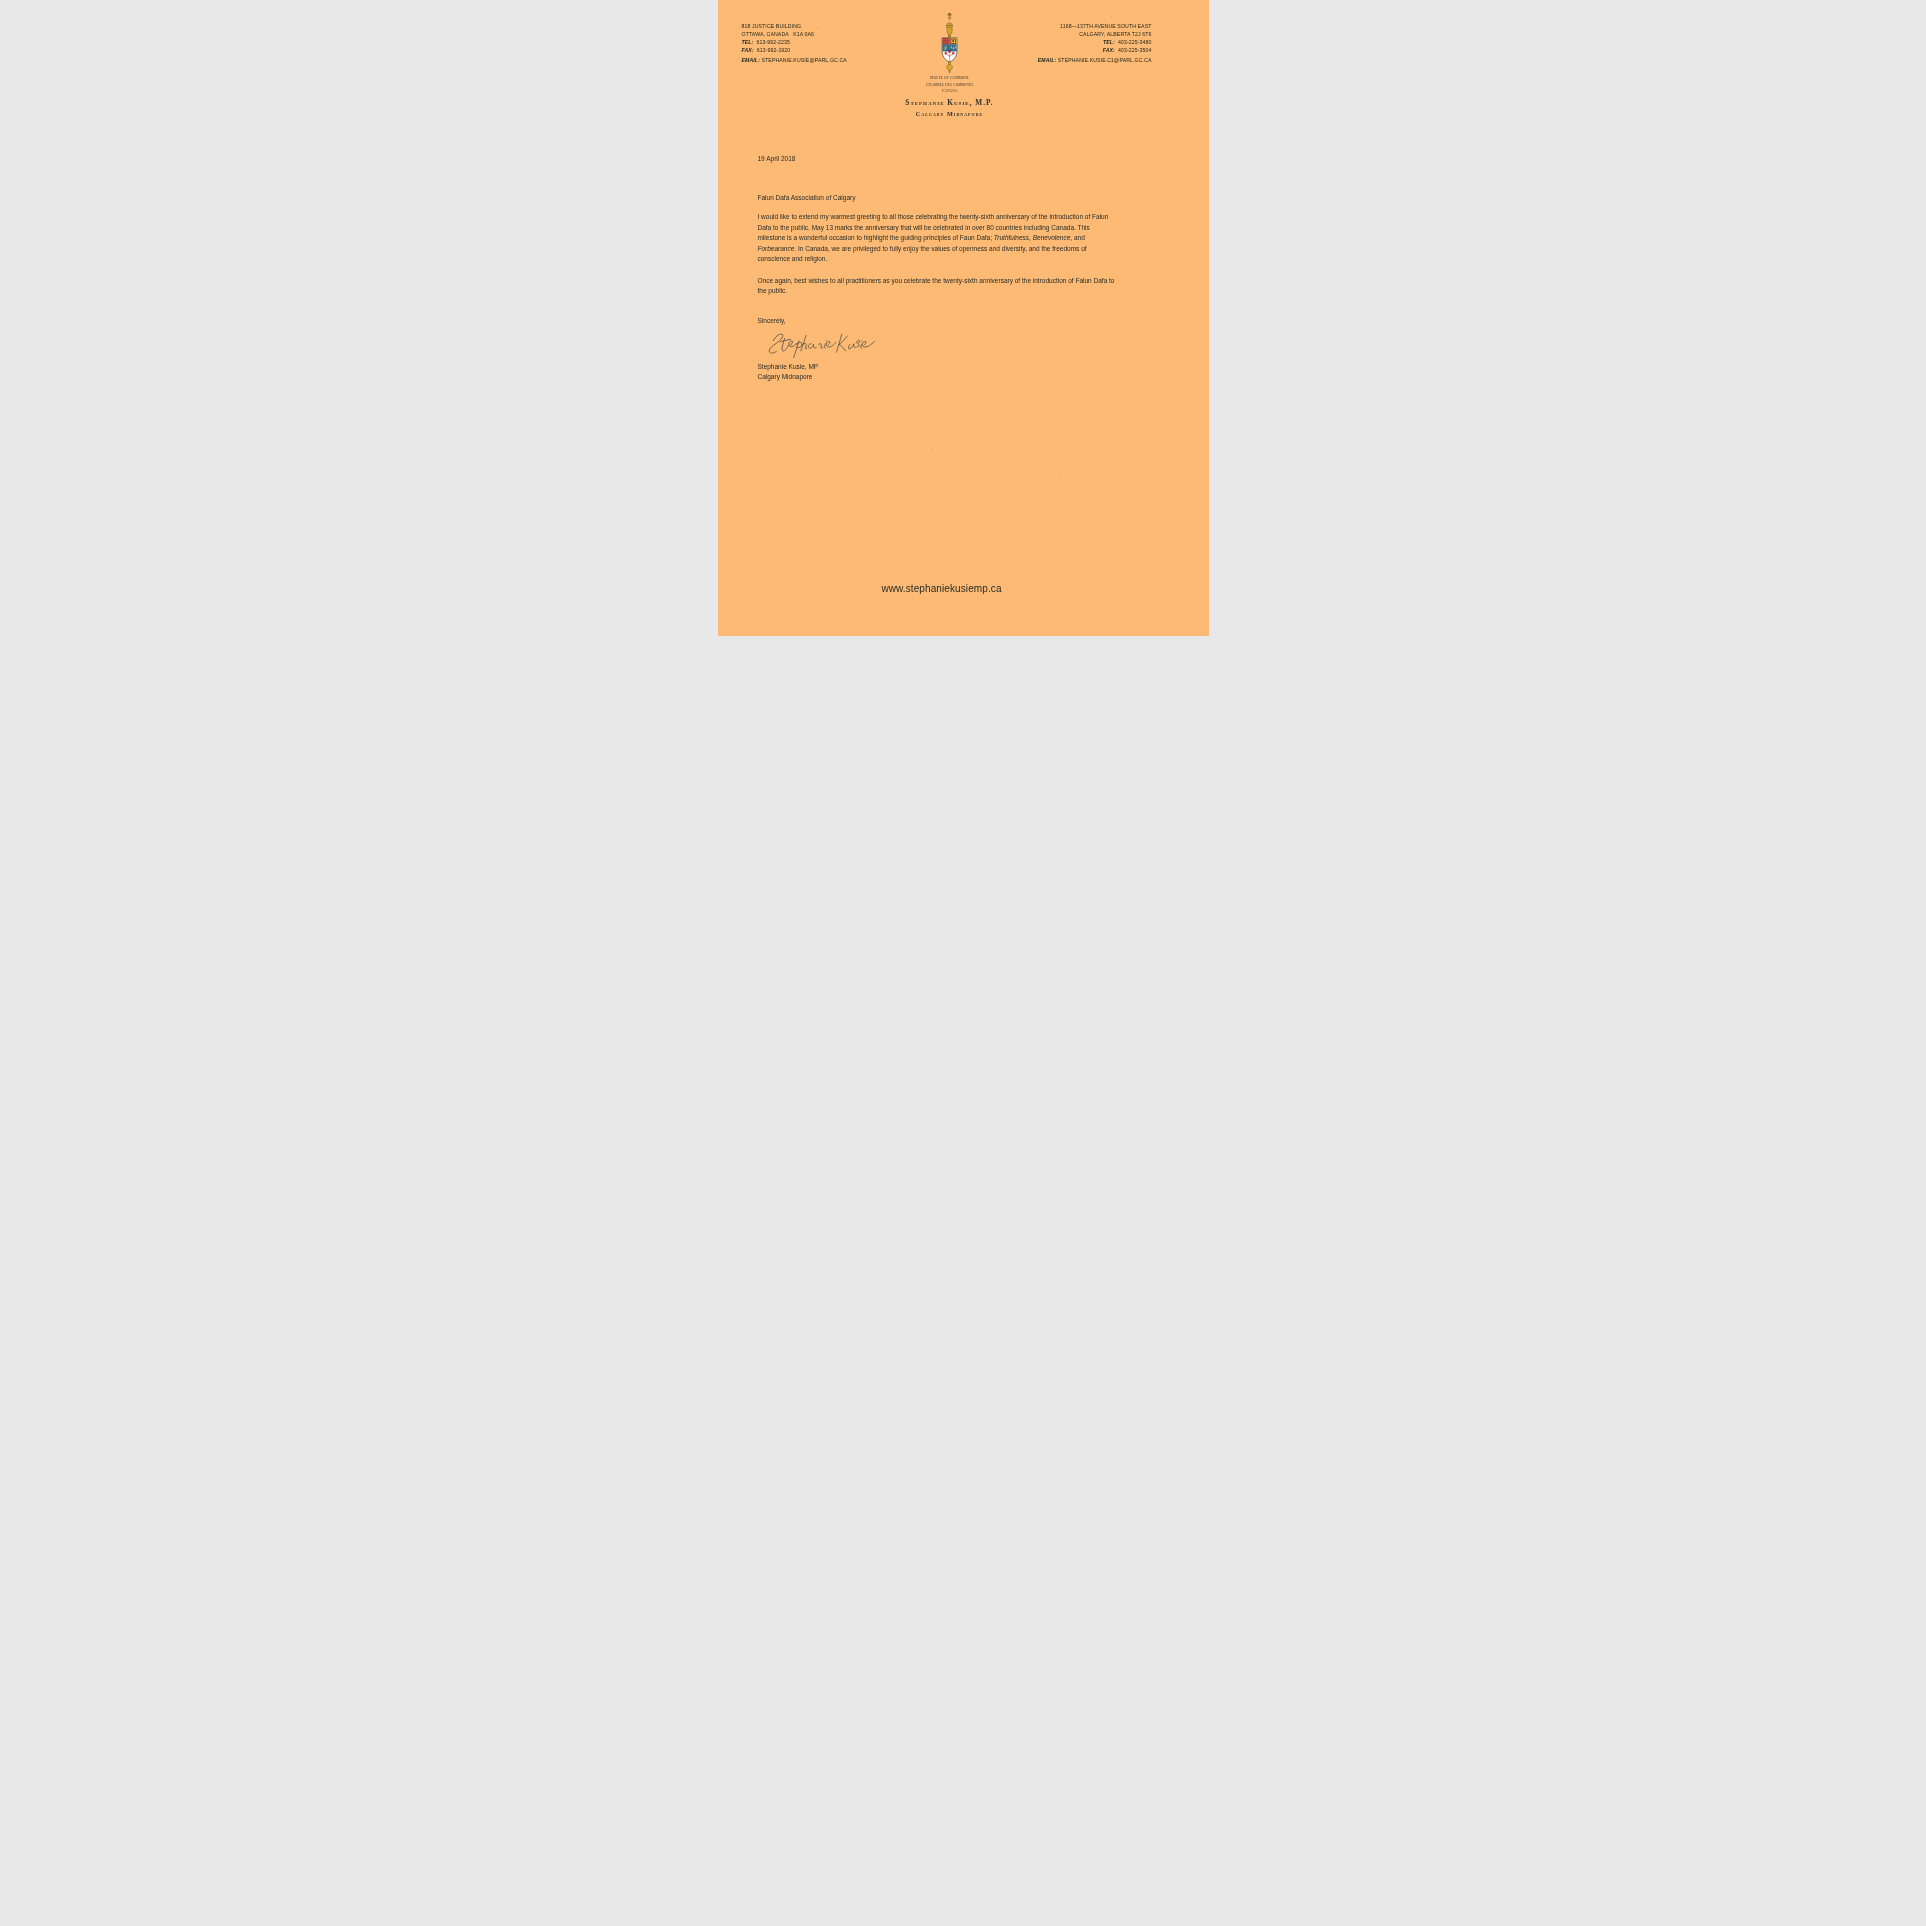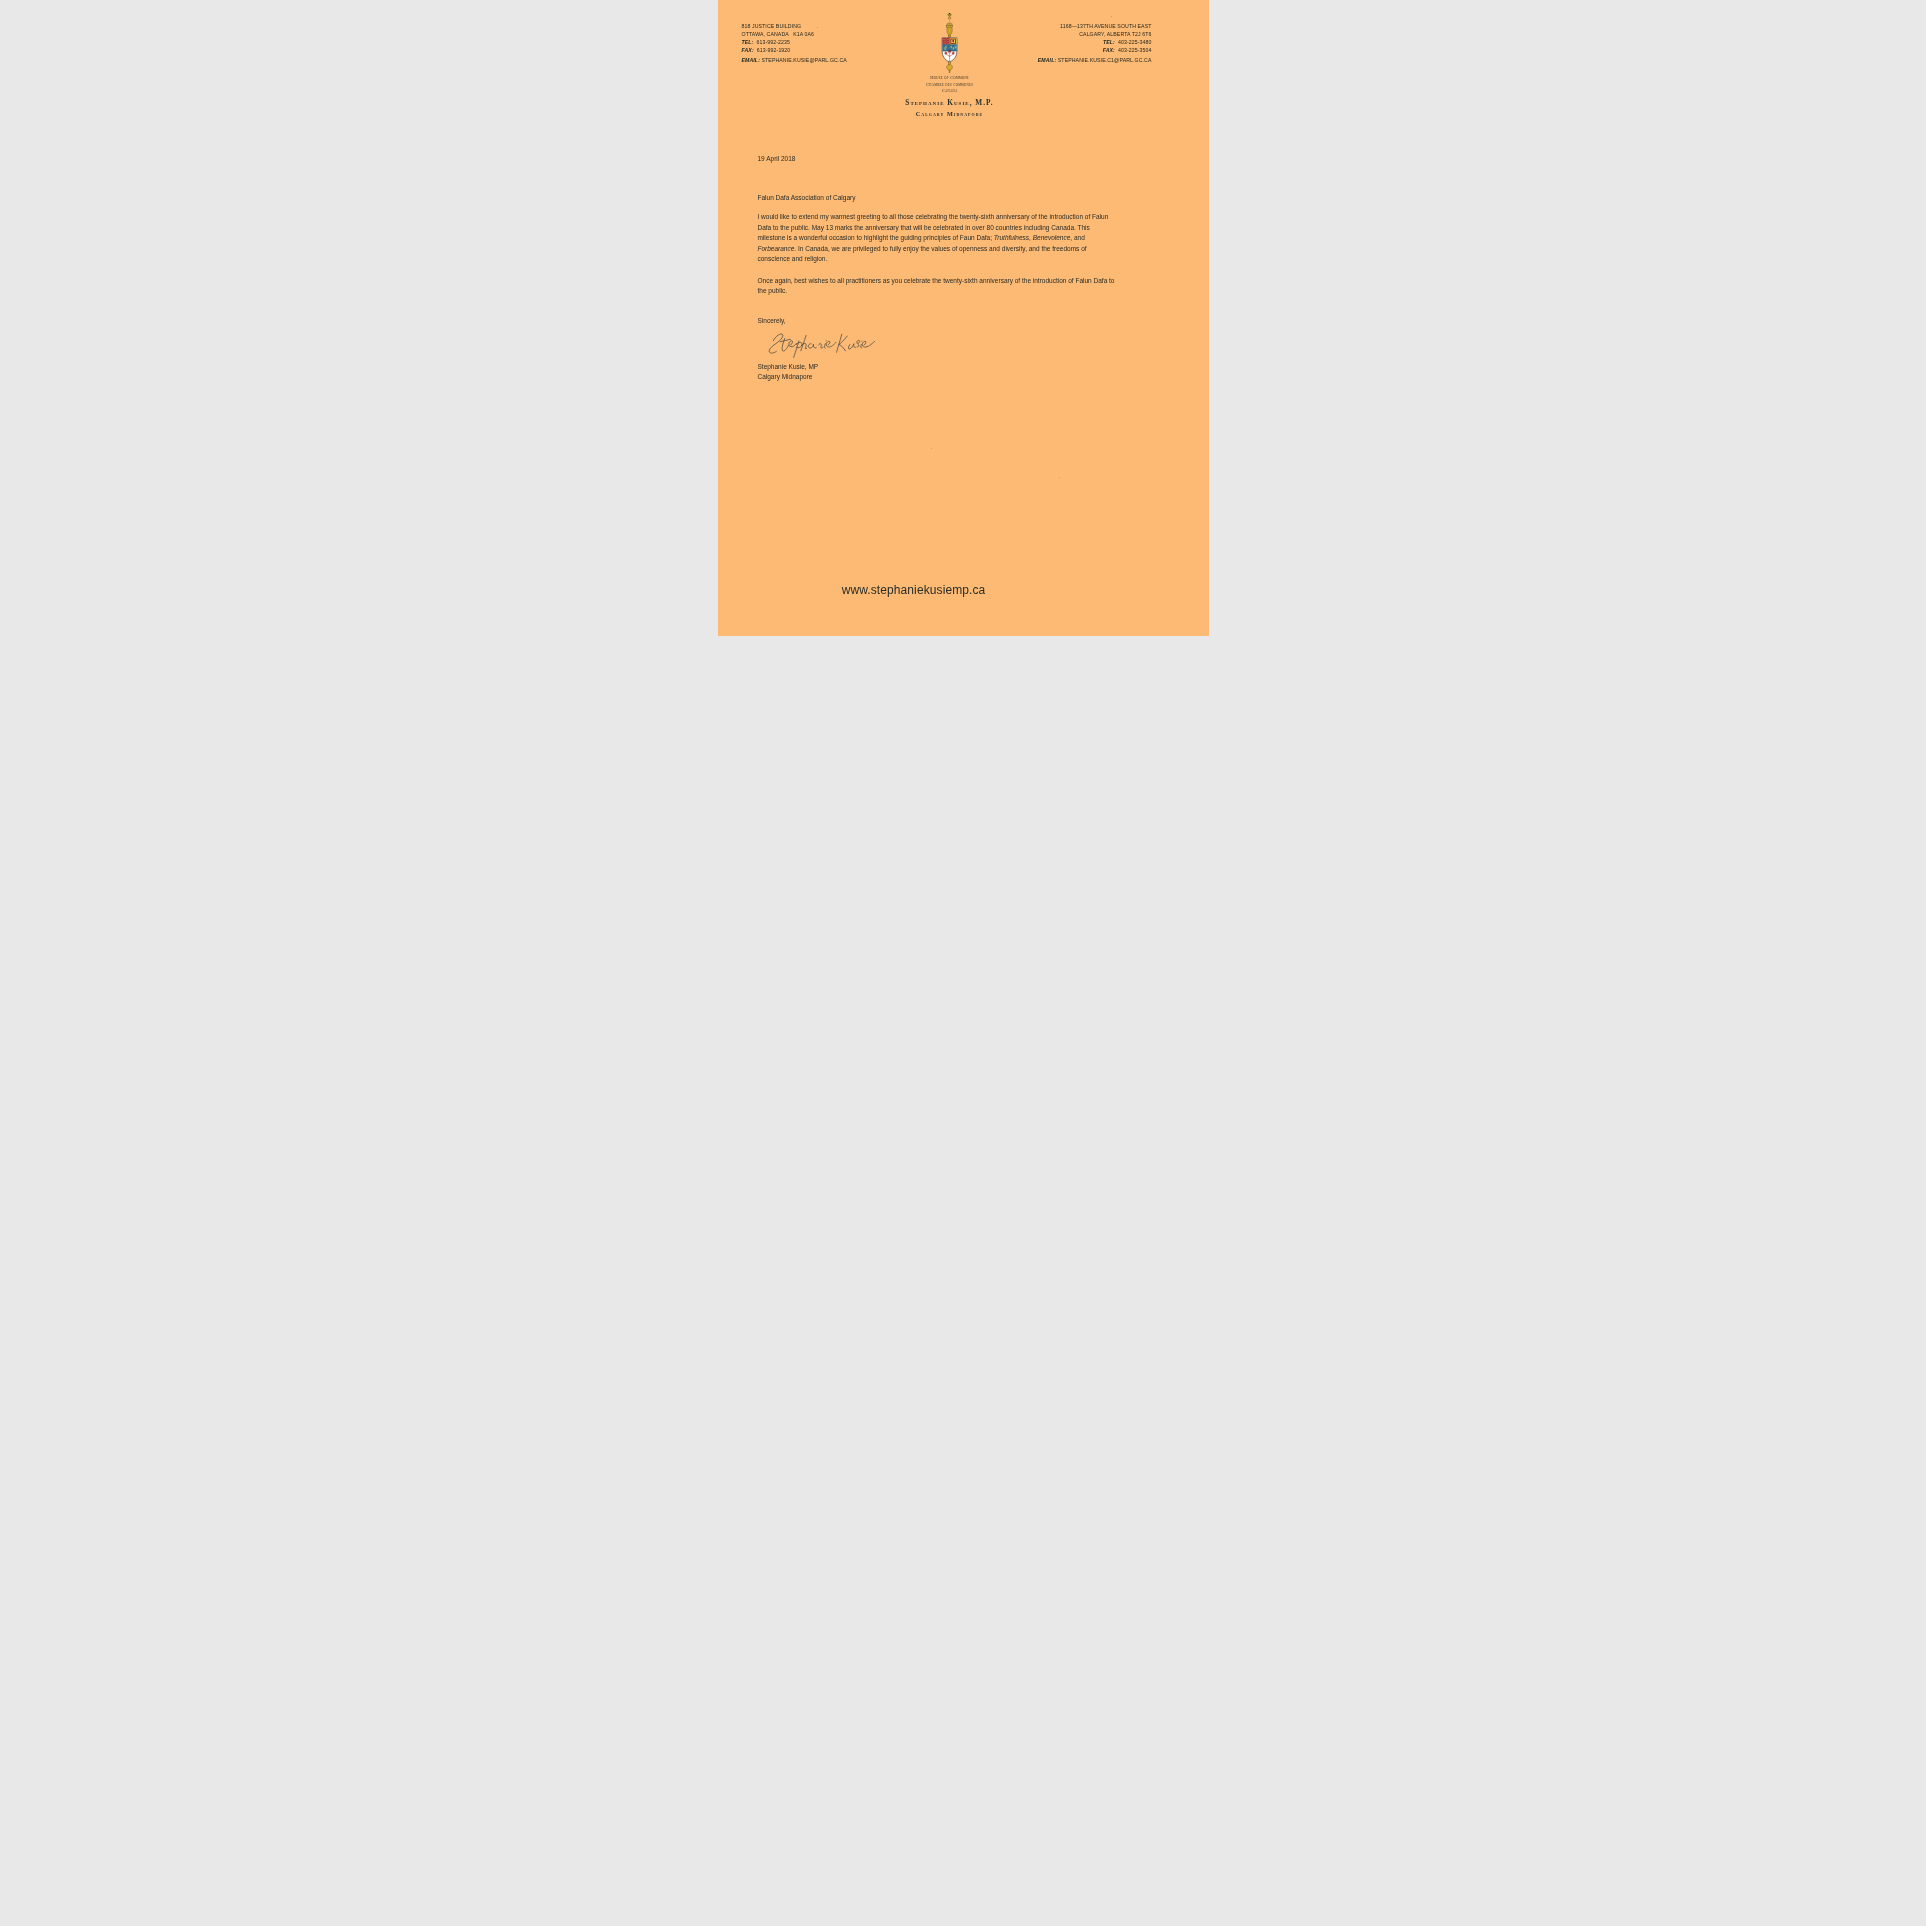--- a/index.html
+++ b/index.html
@@ -30,22 +30,22 @@
   .letter { position:absolute; left:40px; top:154px; width:360px; font-size:6.5px; line-height:10.4px; color:#272c28; }
   .date      { margin:0 0 29px 0; }
   .recipient { margin:0 0 8.5px 0; }
   .para      { margin:0 0 11.6px 0; }
   .para2     { margin:0 0 19px 0; }
   .closing   { margin:0; }
   .ital { font-style:italic; }
   .sig-svg { display:block; margin:1.5px 0 0 3.1px; }
   .signoff { margin-top:1.2px; }
   
-  .footer { position:absolute; left:196px; top:583px; transform:translateX(-50%);
-            font-size:12px; letter-spacing:0.1px; color:#272d28; white-space:nowrap; }
+  .footer { position:absolute; left:224px; top:583px; transform:translateX(-50%);
+            font-size:10px; letter-spacing:0.1px; color:#272d28; white-space:nowrap; }
   
   .speck { position:absolute; background:rgba(60,60,60,.35); border-radius:50%; }
 </style>
 </head>
 <body>
 
 <div class="page">
 
   <div class="addr addr-left">
     <div class="addr-line">818 JUSTICE BUILDING</div>

